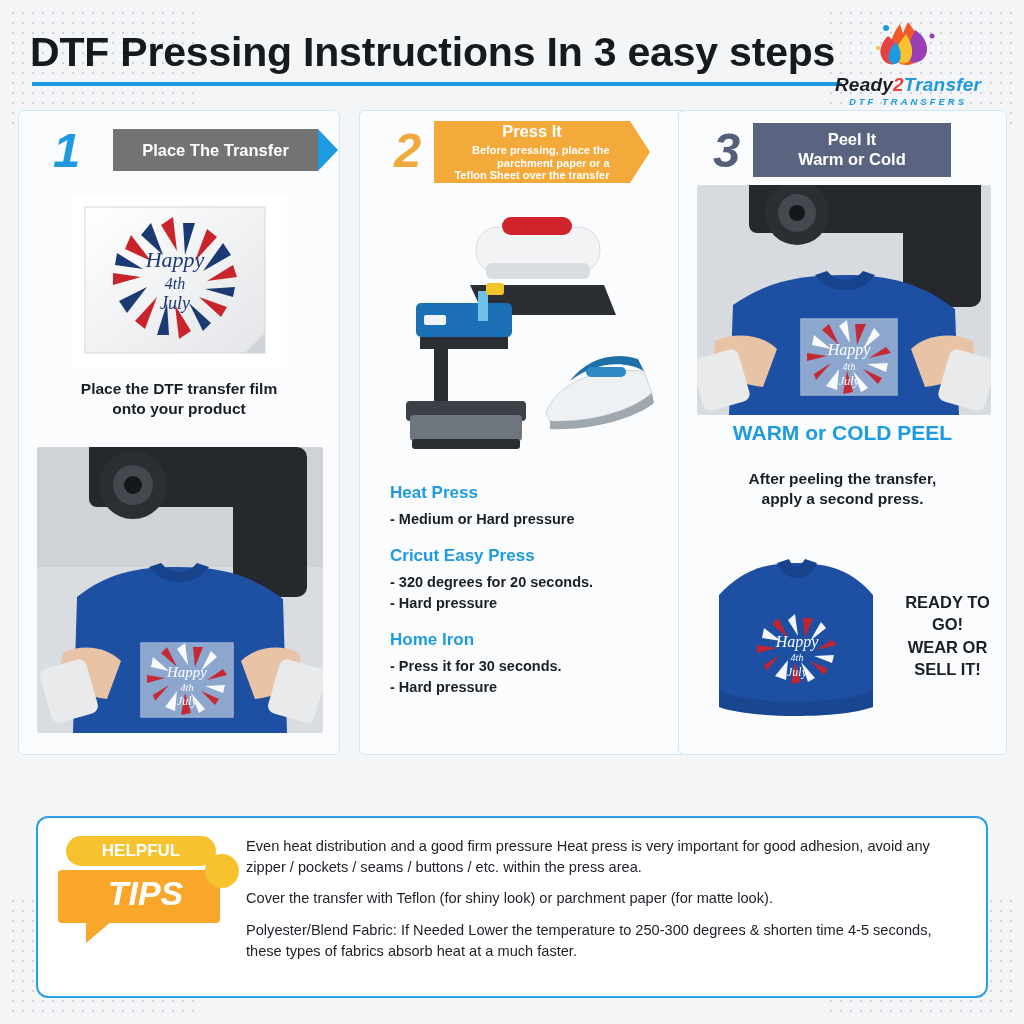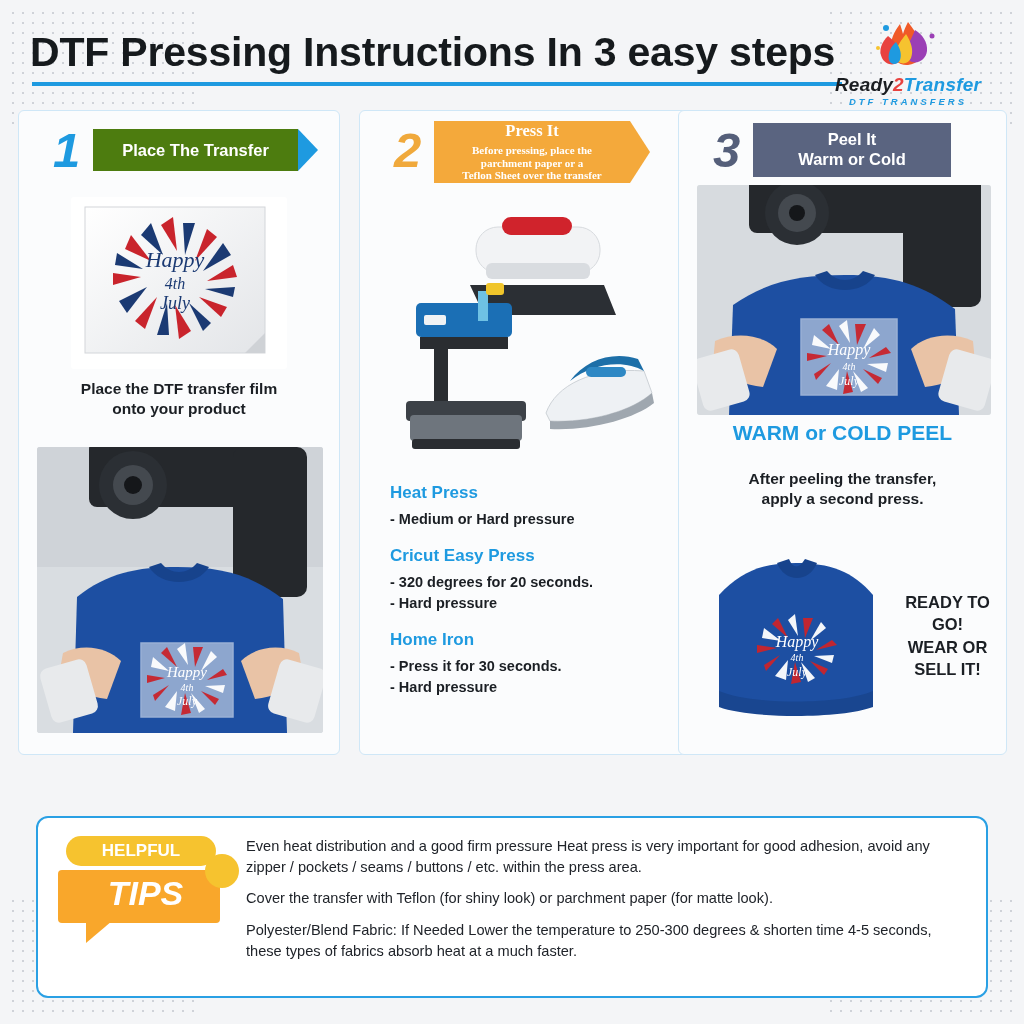--- a/index.html
+++ b/index.html
@@ -77,38 +77,37 @@
   }
   .c1 .stepnum { color: #1e9ae0; }
   .c2 .stepnum { color: #f0a93c; }
   .c3 .stepnum { color: #555f7a; }
 
   .ribbon {
     position: absolute; left: 74px; top: 2px; height: 42px;
     color: #fff; font-weight: bold; display: flex; align-items: center;
     justify-content: center; text-align: center; padding: 0 14px;
   }
-  .ribbon.blue { background: #4d7c0f; width: 205px; font-size: 16.5px; }
+  .ribbon.blue { background: #737373; width: 205px; font-size: 16.5px; margin-left: 20px; }
   .ribbon.blue:after {
     content:""; position:absolute; right:-20px; top:0;
     border-top: 21px solid transparent; border-bottom: 21px solid transparent;
     border-left: 20px solid #1e9ae0;
   }
   .ribbon.orange {
     background: #f4a93b; width: 196px; height: 62px; top: -6px; flex-direction: column;
     line-height: 1.15;
-    font-family: Liberation Serif, serif;
   }
   .ribbon.orange:after {
     content:""; position:absolute; right:-20px; top:0;
     border-top: 31px solid transparent; border-bottom: 31px solid transparent;
     border-left: 20px solid #f4a93b;
   }
   .ribbon.orange .r-title { font-size: 16.5px; }
-  .ribbon.orange .r-sub { font-size: 11px; font-weight: bold; margin-top: 3px; }
+  .ribbon.orange .r-sub { font-size: 11px; font-weight: bold; margin-top: 3px; text-align: right; }
   .ribbon.navy {
     background: #5a6480; width: 198px; height: 54px; top: -4px; flex-direction: column;
     font-size: 16.5px; line-height: 1.2;
   }
 
   .caption {
     text-align: center; font-size: 15.5px; font-weight: bold; color: #1b1f24;
     line-height: 1.3;
   }
   .photo {

